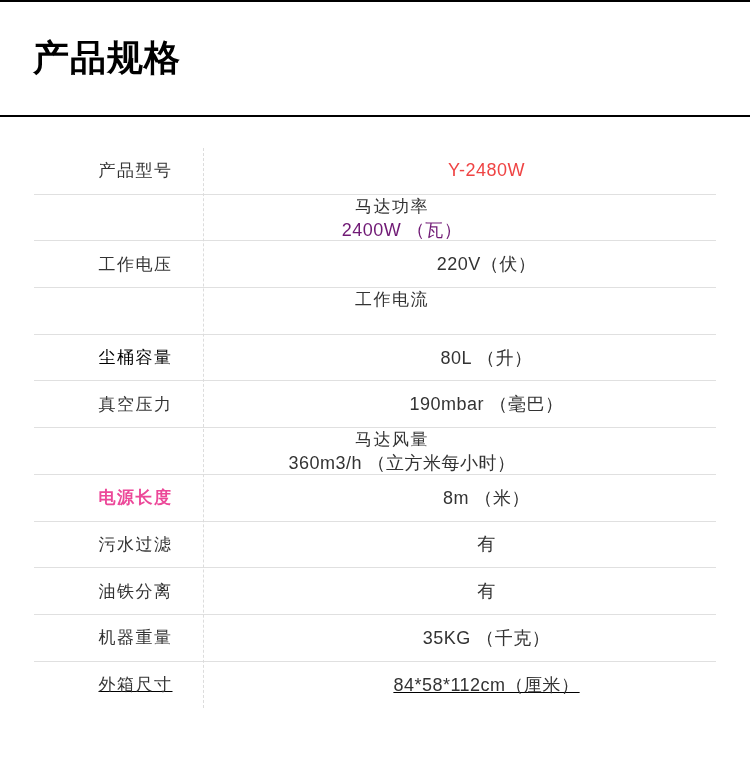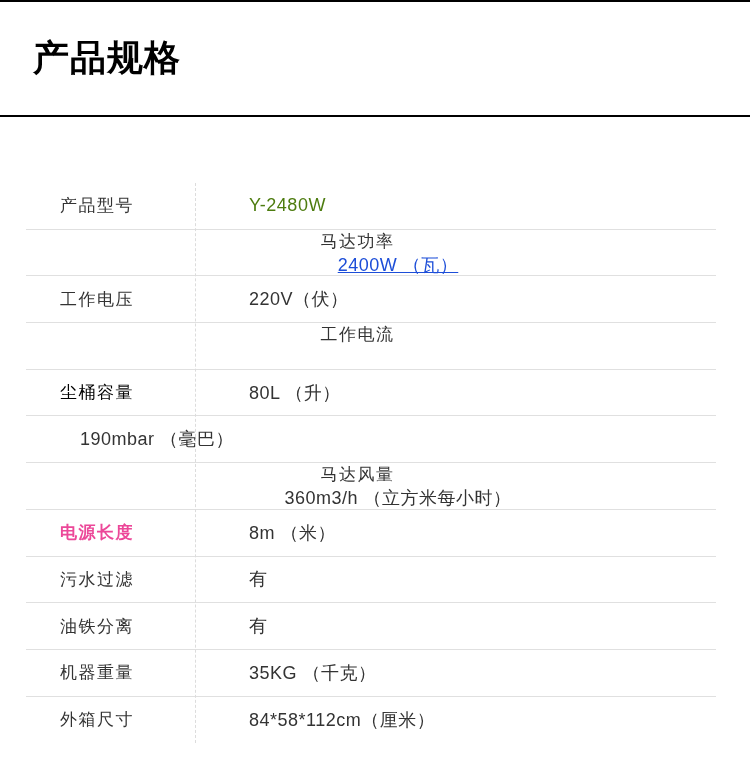--- a/index.html
+++ b/index.html
@@ -28,22 +28,21 @@
     font-size: 36px;
     font-weight: 700;
     color: #000000;
     letter-spacing: 1px;
   }
   .header-rule {
     height: 2px;
     width: 100%;
   }
   .spec-table {
-    padding: 31px 34px 0 26px;
-    margin-top: 35px;
+    padding: 31px 34px 0 34px;
   }
   .rows {
     position: relative;
   }
   .col-divider {
     position: absolute;
     left: 169px;
     top: 0;
     bottom: 0;
     width: 0;
@@ -73,57 +72,58 @@
     padding-left: 54px;
     font-size: 18px;
     color: #333333;
     letter-spacing: 0.5px;
     white-space: nowrap;
   }
 </style>
 </head>
 <body>
 
-<div class="page" style="border-top-color: rgb(0, 0, 0);">
+<div class="page" style="border-top-color: rgb(0, 0, 0); text-align: center;">
 
   <header class="header">
     <h1 class="title" style="color: rgb(0, 0, 0);">产品规格</h1>
   </header>
 
   <div class="header-rule" style="background: rgb(0, 0, 0);"></div>
 
   <main class="spec-table">
     <div class="rows" id="rows">
       <div class="col-divider" style="border-left-color: rgb(220, 220, 220);"></div>
 
   <div class="row" style="border-bottom-color: rgb(224, 224, 224);">
     <div class="cell-label" style="color: rgb(51, 51, 51);">产品型号</div>
-    <div class="cell-value" style="color: #4d7c0f;">Y-2480W</div>
+    <div class="cell-value" style="color: #ef4444;">Y-2480W</div>
   </div>
 
   <div class="row" style="border-bottom-color: rgb(224, 224, 224); flex-direction: column;">
     <div class="cell-label" style="color: rgb(51, 51, 51);">马达功率</div>
-    <div class="cell-value" style="color: #1d4ed8; text-decoration: underline;">2400W （瓦）</div>
+    <div class="cell-value" style="color: #701a75;">2400W （瓦）</div>
   </div>
 
   <div class="row" style="border-bottom-color: rgb(224, 224, 224);">
     <div class="cell-label" style="color: rgb(51, 51, 51);">工作电压</div>
     <div class="cell-value" style="color: rgb(51, 51, 51);">220V（伏）</div>
   </div>
 
   <div class="row" style="border-bottom-color: rgb(224, 224, 224); flex-direction: column;">
     <div class="cell-label" style="color: rgb(51, 51, 51);">工作电流</div>
   </div>
 
   <div class="row" style="border-bottom-color: rgb(224, 224, 224);">
     <div class="cell-label" style="color: #000000;">尘桶容量</div>
     <div class="cell-value" style="color: rgb(51, 51, 51);">80L （升）</div>
   </div>
 
   <div class="row" style="border-bottom-color: rgb(224, 224, 224);">
+    <div class="cell-label" style="color: rgb(51, 51, 51);">真空压力</div>
     <div class="cell-value" style="color: rgb(51, 51, 51);">190mbar （毫巴）</div>
   </div>
 
   <div class="row" style="border-bottom-color: rgb(224, 224, 224); flex-direction: column;">
     <div class="cell-label" style="color: rgb(51, 51, 51);">马达风量</div>
     <div class="cell-value" style="color: rgb(51, 51, 51);">360m3/h （立方米每小时）</div>
   </div>
 
   <div class="row" style="border-bottom-color: rgb(224, 224, 224);">
     <div class="cell-label" style="color: #ec4899; font-weight: bold;">电源长度</div>
@@ -138,20 +138,20 @@
   <div class="row" style="border-bottom-color: rgb(224, 224, 224);">
     <div class="cell-label" style="color: rgb(51, 51, 51);">油铁分离</div>
     <div class="cell-value" style="color: rgb(51, 51, 51);">有</div>
   </div>
 
   <div class="row" style="border-bottom-color: rgb(224, 224, 224);">
     <div class="cell-label" style="color: rgb(51, 51, 51);">机器重量</div>
     <div class="cell-value" style="color: rgb(51, 51, 51);">35KG （千克）</div>
   </div>
 
-  <div class="row" style="border-bottom-color: rgb(224, 224, 224);">
+  <div class="row" style="border-bottom-color: rgb(224, 224, 224); text-decoration: underline;">
     <div class="cell-label" style="color: rgb(51, 51, 51);">外箱尺寸</div>
     <div class="cell-value" style="color: rgb(51, 51, 51);">84*58*112cm（厘米）</div>
   </div>
 </div>
   </main>
 
 </div>
 
 </body></html>

